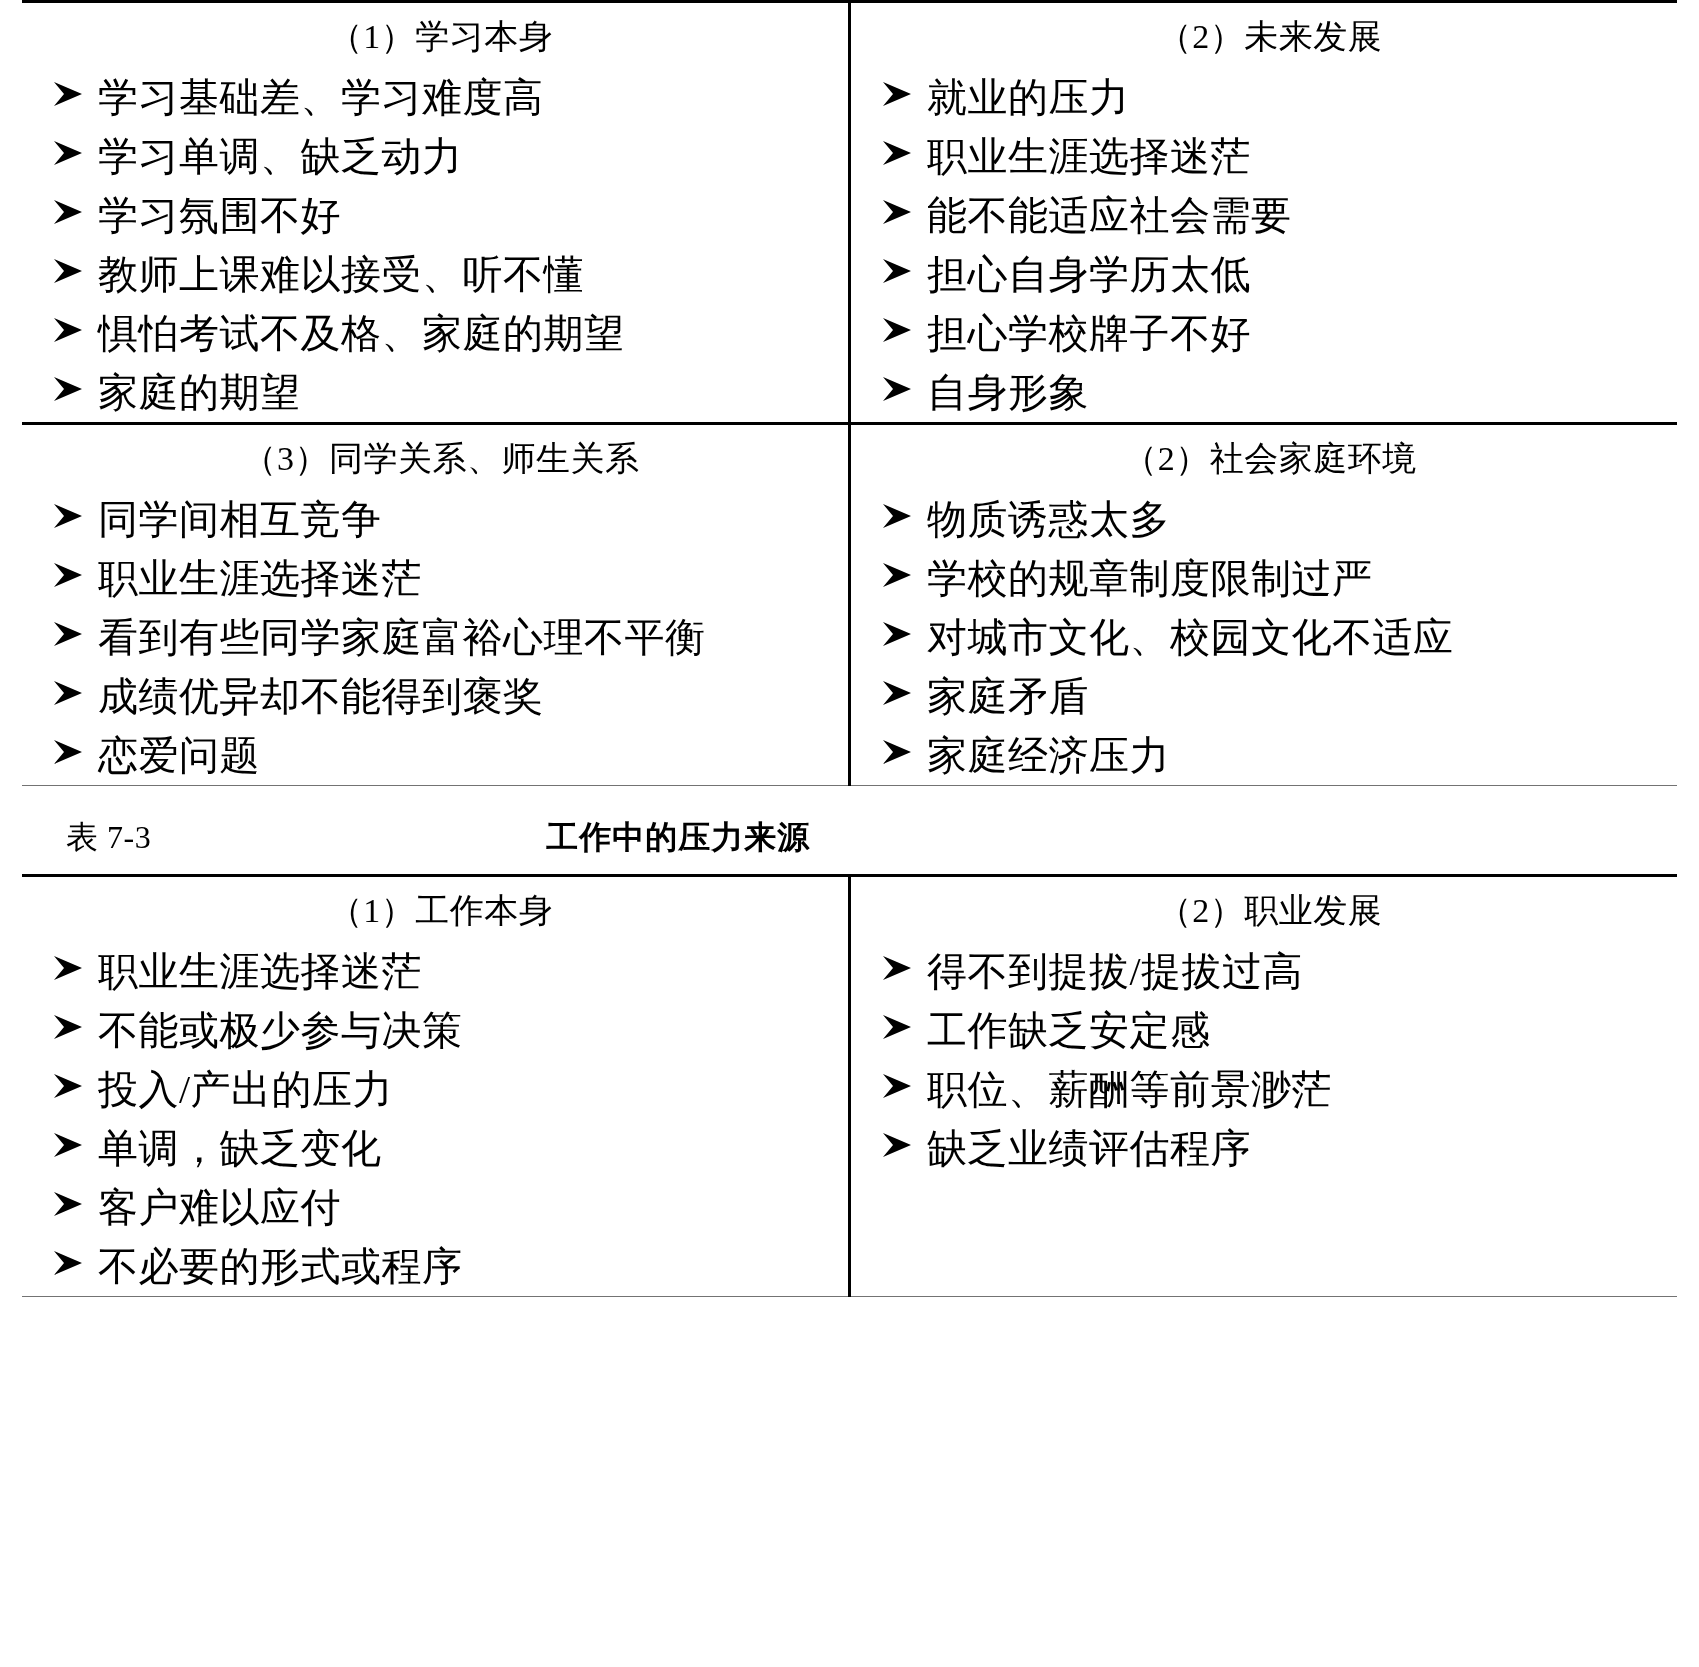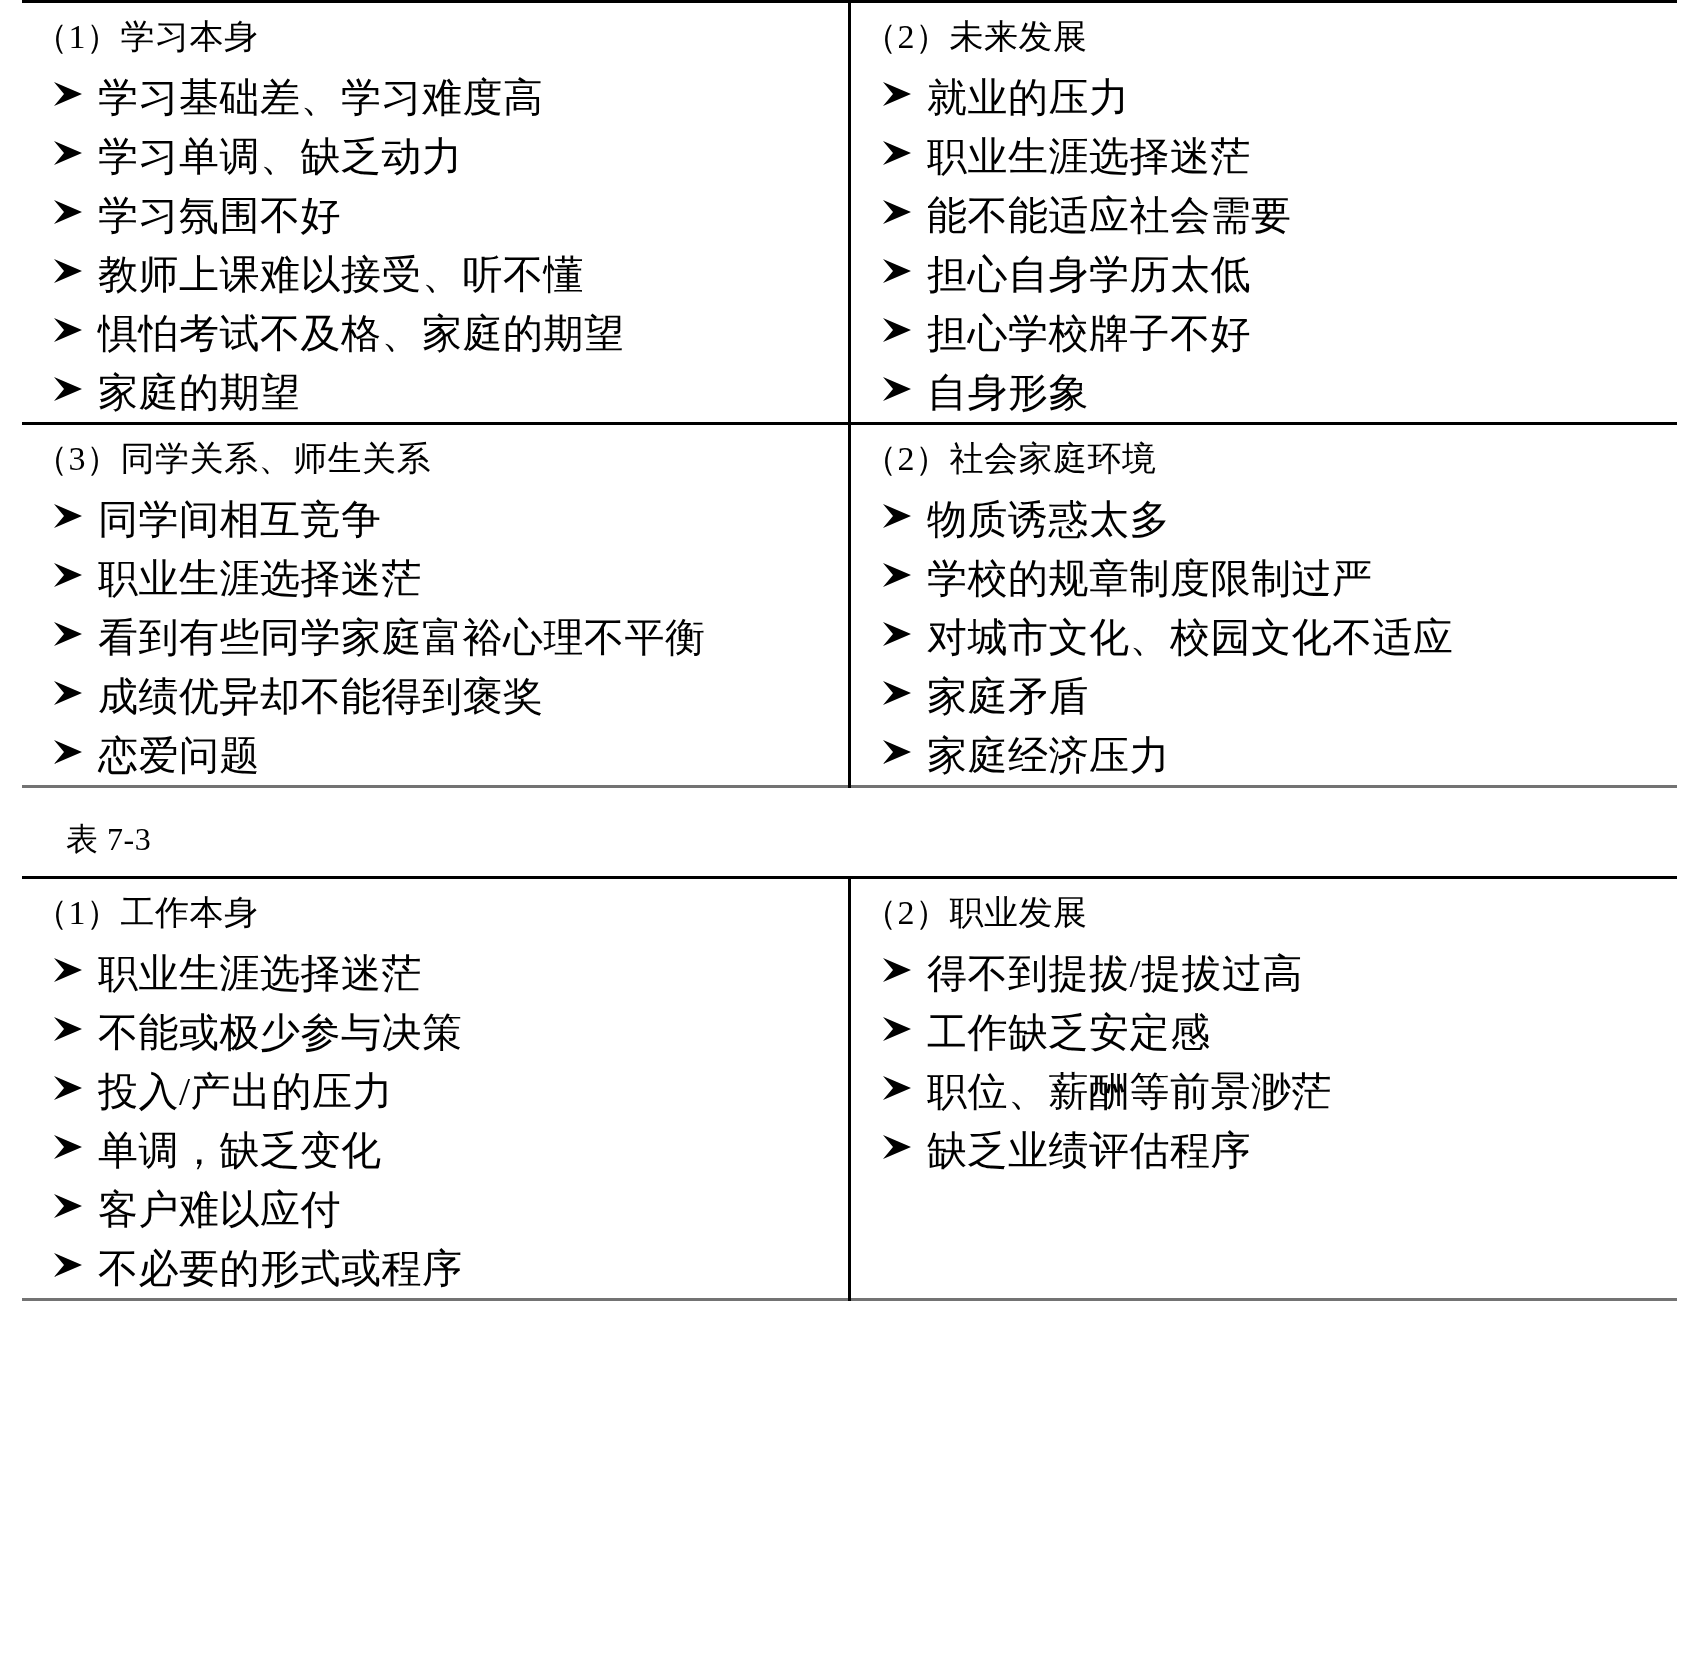--- a/index.html
+++ b/index.html
@@ -29,21 +29,22 @@
     table-layout: fixed;
   }
   .tbl td {
     vertical-align: top;
     padding: 0;
   }
   .rule-top {
     border-top: 3px solid #000;
   }
   .rule-bottom {
-    border-bottom: 3px solid #737373;
+    border-bottom: 1px solid #737373;
+    text-align: center;
   }
   .rule-mid {
     border-bottom: 3px solid #000;
   }
   .cell {
     position: relative;
     padding: 18px 10px 22px 10px;
   }
   .cell-left {
     border-right: 3px solid #000;
@@ -313,20 +314,21 @@
             <span class="itxt">家庭经济压力</span>
           </li>
         </ul>
       </td>
     </tr>
   </tbody>
     </table>
 
   <div class="caption-row">
     <span class="cap-label">表 7-3</span>
+    <span class="cap-title">工作中的压力来源</span>
   </div>
 
   <table class="tbl rule-top rule-bottom">
     <tbody>
         <tr>
       <td class="cell cell-left">
         <div class="grp-title">（1）工作本身</div>
         <ul class="items">
           <li>
             <span class="bullet">

